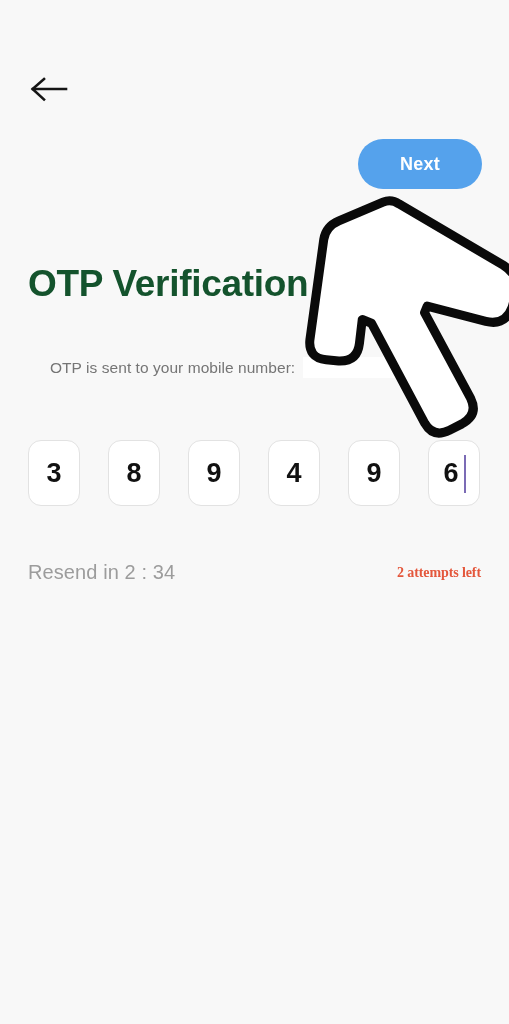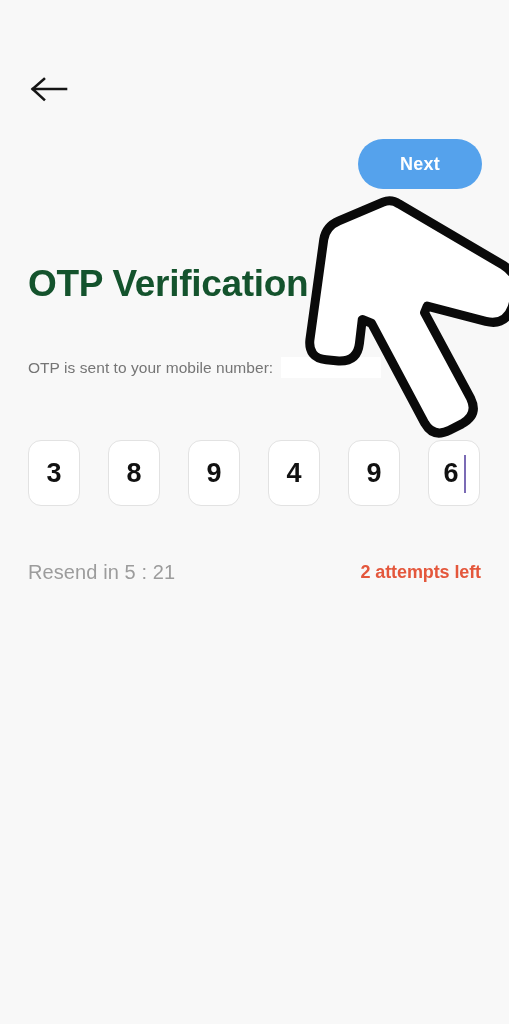--- a/index.html
+++ b/index.html
@@ -82,20 +82,21 @@
     top: 357px;
     display: flex;
     align-items: center;
     gap: 0px;
     white-space: nowrap;
   }
   .subtitle-text {
     font-size: 15.5px;
     color: #757575;
     letter-spacing: 0.05px;
+    margin-left: 22px;
   }
   .phone-redaction {
     display: inline-block;
     width: 100px;
     height: 21px;
     background: #ffffff;
     margin-left: 8px;
     position: relative;
     overflow: hidden;
   }
@@ -156,25 +157,26 @@
     justify-content: space-between;
   }
   .resend-text {
     font-size: 20px;
     color: #9c9c9c;
     letter-spacing: 0.1px;
     white-space: nowrap;
     cursor: pointer;
   }
   .attempts-text {
-    font-size: 18px;
+    font-size: 14px;
     font-weight: bold;
     color: #e4573c;
     letter-spacing: -0.1px;
     white-space: nowrap;
+    font-family: Liberation Serif, serif;
   }
 
   
   .pointer-overlay {
     position: absolute;
     left: 0;
     top: 0;
     width: 509px;
     height: 1024px;
     pointer-events: none;
@@ -221,21 +223,21 @@
     <div class="otp-cell">
       <span class="otp-digit">9</span>
     </div>
     <div class="otp-cell active">
       <span class="otp-digit">6</span>
       <span class="caret"></span>
     </div>
   </div>
 
   <div class="footer-row">
-    <span class="resend-text">Resend in 5 : 21</span>
+    <span class="resend-text">Resend in 2 : 34</span>
     <span class="attempts-text">2 attempts left</span>
   </div>
 
   <div class="pointer-overlay">
     <svg width="509" height="1024" viewBox="0 0 509 1024" fill="none" xmlns="http://www.w3.org/2000/svg">
       <path d="M 428 197
                L 500 294
                Q 512 311 500 326
                L 492 336
                Q 478 351 462 339

